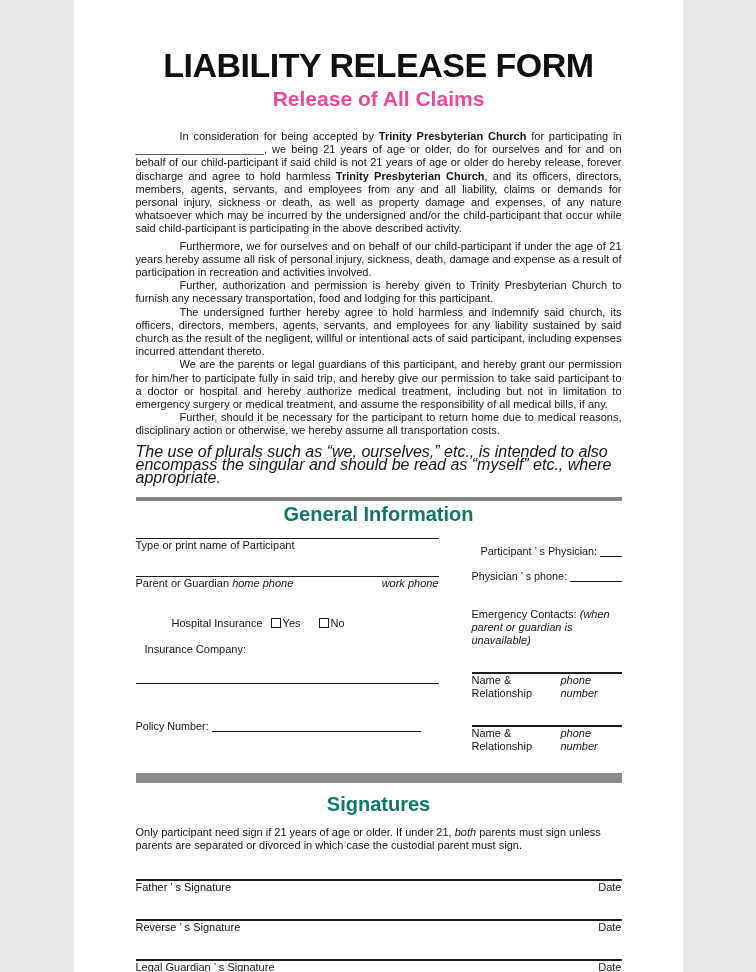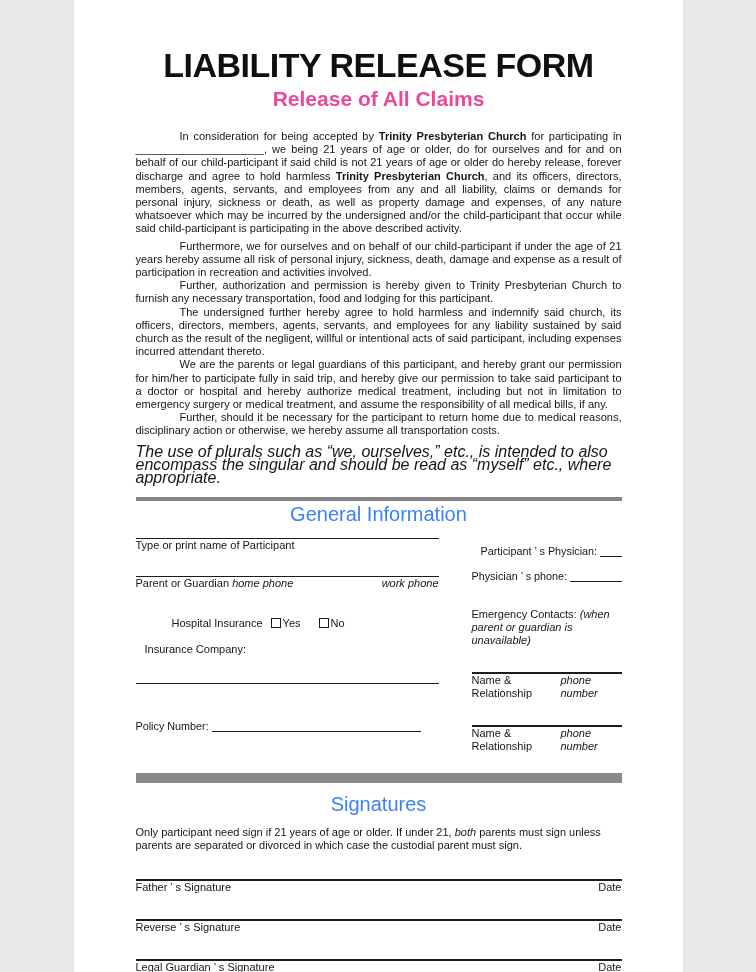--- a/index.html
+++ b/index.html
@@ -28,22 +28,22 @@
   }
   .p1{margin-top:19px;}
   .pfirst{margin-top:4px;}
   .plurals{
     margin:7px 0 0;font-size:16px;line-height:13px;
     font-style:italic;text-indent:0;text-align:left;
   }
   .bar{height:4px;background:#858585;margin-top:13px;}
   .bar-thick{height:10px;background:#8a8a8a;margin-top:20px;}
   .section-heading{
-    margin:1px 0 0;text-align:center;font-weight:normal;
-    font-size:20px;line-height:24px;color:#3b82f6;
+    margin:1px 0 0;text-align:center;font-weight:bold;
+    font-size:20px;line-height:24px;color:#0f766e;
   }
   .section-heading.sig{margin-top:9px;}
   .columns{display:flex;margin-top:6px;}
   .col-left{width:303px;flex:0 0 303px;}
   .col-right{flex:1;margin-left:33px;}
   .lbl{font-size:11px;line-height:13px;}
   .i{font-style:italic;}
   .b{font-weight:bold;}
   .rule{border-bottom:2px solid #1c1c1c;height:0;}
   .rule-thin{border-bottom:1.7px solid #1c1c1c;height:0;}

